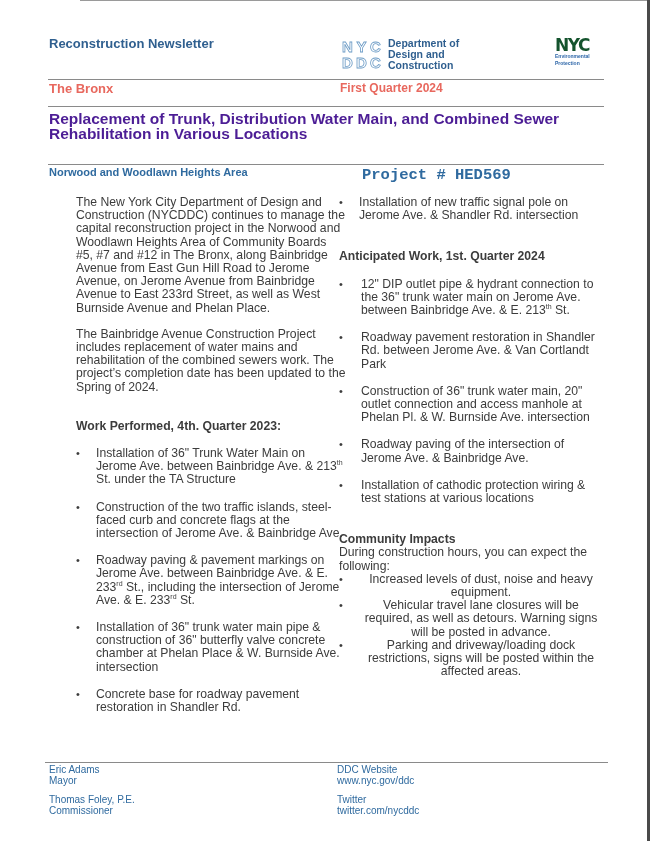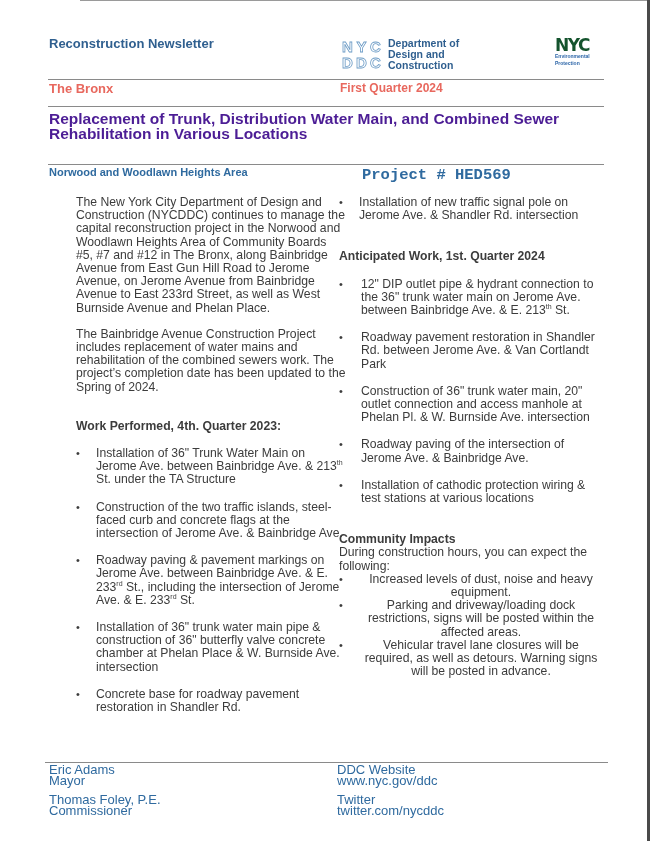--- a/index.html
+++ b/index.html
@@ -40,21 +40,21 @@
   li::before { content:"\2022"; position:absolute; left:0; top:0; font-size:11px; }
   .left-list li { margin-top:14px; }
   .left-list { margin-top:6px; }
   .ant-list li { margin-top:14px; padding-left:22px; }
   .ant-list { margin-top:6px; }
   .comm-list li { margin-top:0; padding-left:22px;text-align:center; }
   sup { font-size:7px; line-height:0; vertical-align:5px; }
   .h-ant { font-weight:bold; margin-top:28px; }
   .h-comm { font-weight:bold; margin-top:28px; }
 
-  .footer { position:absolute; font-size:13px; color:#2f6a9f; line-height:11px; }
+  .footer { position:absolute; font-size:10px; color:#2f6a9f; line-height:11px; }
   .f1 { left:49px; top:764px; }
   .f2 { left:49px; top:794px; }
   .f3 { left:337px; top:764px; }
   .f4 { left:337px; top:794px; }
 </style>
 </head>
 <body>
 
 <div class="edge-top"></div>
 <div class="edge-right"></div>
@@ -116,22 +116,22 @@
     <li><span>12" DIP outlet pipe &amp; hydrant connection to the 36" trunk water main on Jerome Ave. between Bainbridge Ave. &amp; E. 213</span><sup>th</sup><span> St.</span></li>
     <li><span>Roadway pavement restoration in Shandler Rd. between Jerome Ave. &amp; Van Cortlandt Park</span></li>
     <li><span>Construction of 36" trunk water main, 20" outlet connection and access manhole at Phelan Pl. &amp; W. Burnside Ave. intersection</span></li>
     <li><span>Roadway paving of the intersection of Jerome Ave. &amp; Bainbridge Ave.</span></li>
     <li><span>Installation of cathodic protection wiring &amp; test stations at various locations</span></li>
   </ul>
   <p class="h-comm">Community Impacts</p>
   <p>During construction hours, you can expect the following:</p>
   <ul class="comm-list">
     <li>Increased levels of dust, noise and heavy equipment.</li>
+    <li>Vehicular travel lane closures will be required, as well as detours. Warning signs will be posted in advance.</li>
     <li>Parking and driveway/loading dock restrictions, signs will be posted within the affected areas.</li>
-    <li>Vehicular travel lane closures will be required, as well as detours. Warning signs will be posted in advance.</li>
   </ul>
 </div>
 
 <div class="rule" style="top:762px;left:45px;width:563px"></div>
 
 <div class="footer f1">
   <div>Eric Adams</div>
   <div>Mayor</div>
 </div>
 <div class="footer f2">

